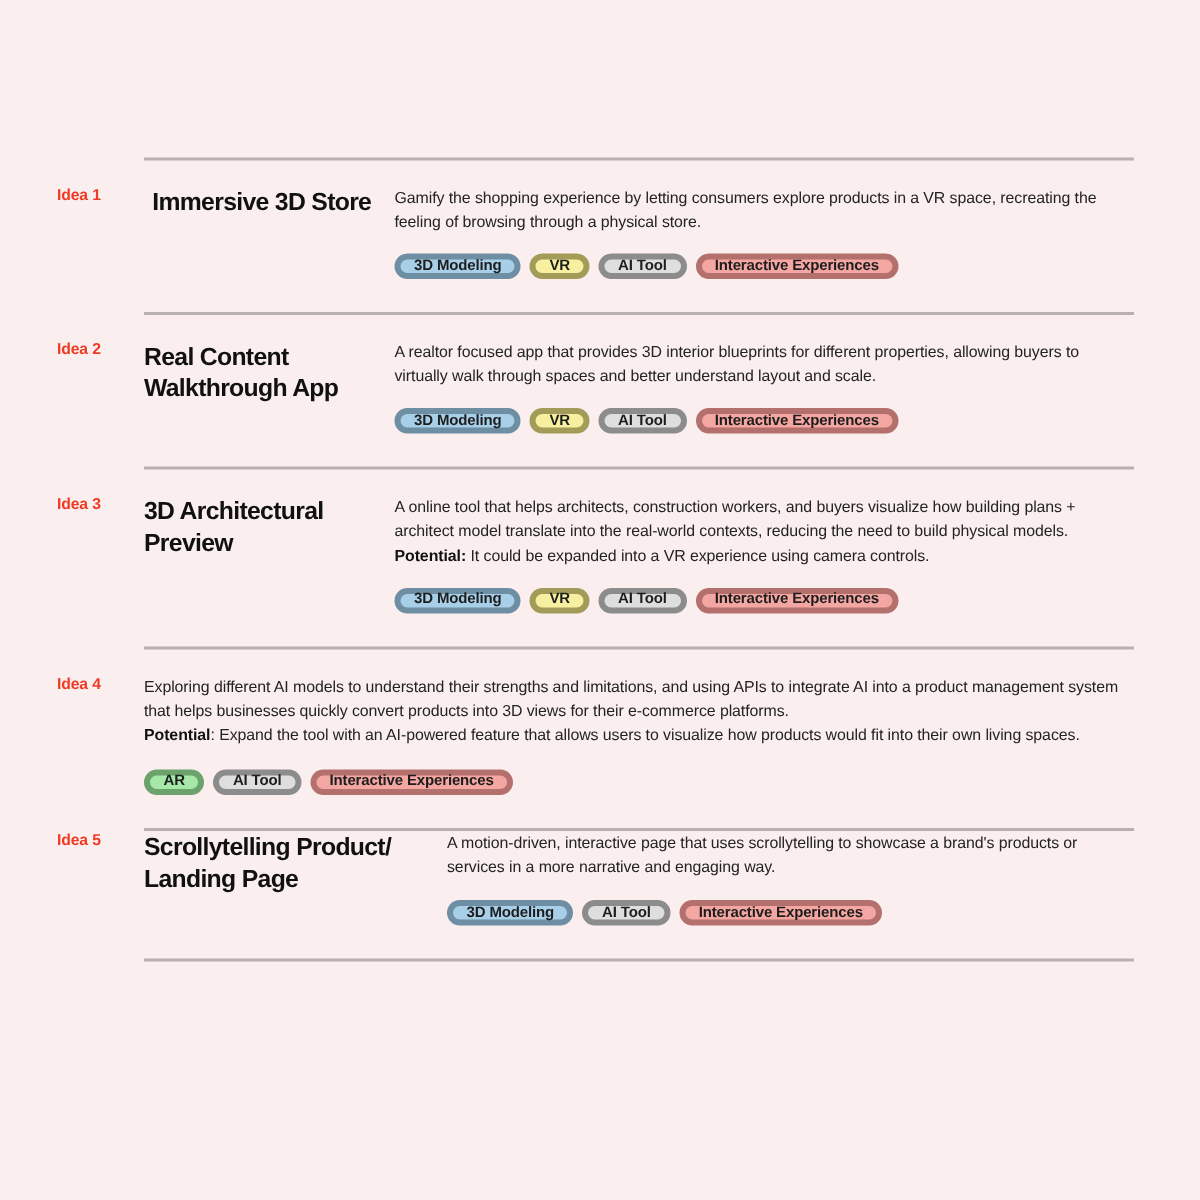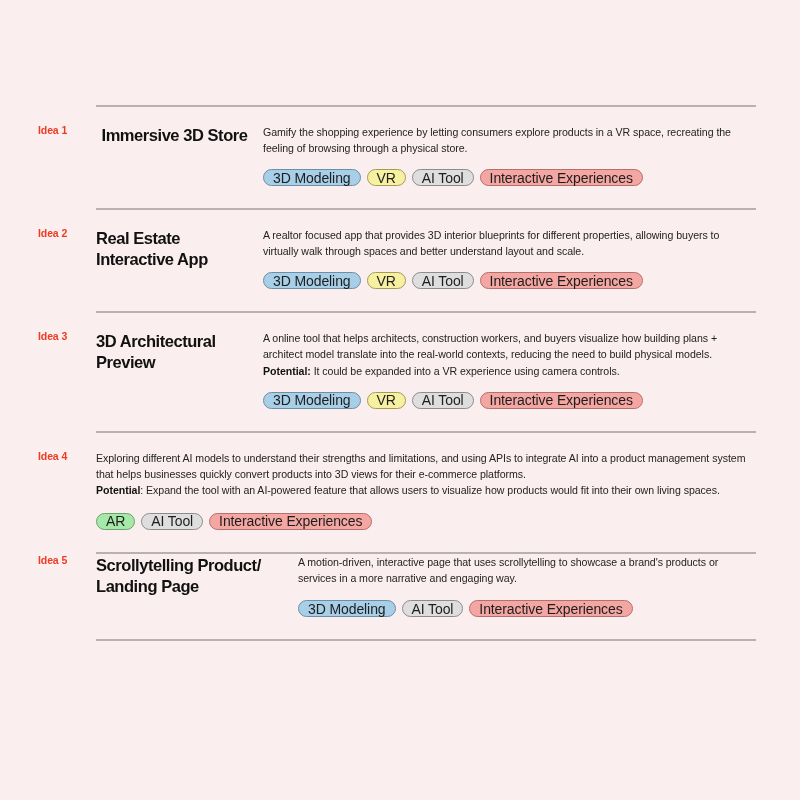--- a/index.html
+++ b/index.html
@@ -90,27 +90,28 @@
     margin-top: 13px;
   }
 
   .tag {
     display: inline-flex;
     align-items: center;
     justify-content: center;
     height: 17px;
     padding: 0 9px;
     border-radius: 10px;
-    border: 1px solid #15803d;
-    font-size: 14px;
+    border: 4px solid #15803d;
+    font-size: 10px;
     line-height: 1;
     letter-spacing: -0.1px;
     color: #1d1d1d;
     white-space: nowrap;
     box-sizing: border-box;
+    font-weight: bold;
   }
 
   .tag-blue   { background: #a8cfe8; border-color: #6d8ea3; }
   .tag-yellow { background: #f7f0a0; border-color: #a39c58; }
   .tag-gray   { background: #dedede; border-color: #8c8c8c; }
   .tag-red    { background: #f4a6a2; border-color: #b4706d; }
   .tag-green  { background: #a6e8a8; border-color: #6ca36d; }
 
   
   .row-1 { padding-top: 17px; padding-bottom: 22px; }
@@ -143,21 +144,21 @@
             <span class="tag tag-blue">3D Modeling</span>
             <span class="tag tag-yellow">VR</span>
             <span class="tag tag-gray">AI Tool</span>
             <span class="tag tag-red">Interactive Experiences</span>
           </div>
         </div>
       </div>
       <div class="divider"></div>
       <div class="idea-row row-2">
         <div class="idea-label">Idea 2</div>
-        <div class="idea-title">Real Estate Interactive App</div>
+        <div class="idea-title">Real Content Walkthrough App</div>
         <div class="idea-body">
           <p class="idea-desc"><span>A realtor focused app that provides 3D interior blueprints for different properties, allowing buyers to virtually walk through spaces and better understand layout and scale.</span></p>
           <div class="tags">
             <span class="tag tag-blue">3D Modeling</span>
             <span class="tag tag-yellow">VR</span>
             <span class="tag tag-gray">AI Tool</span>
             <span class="tag tag-red">Interactive Experiences</span>
           </div>
         </div>
       </div>

